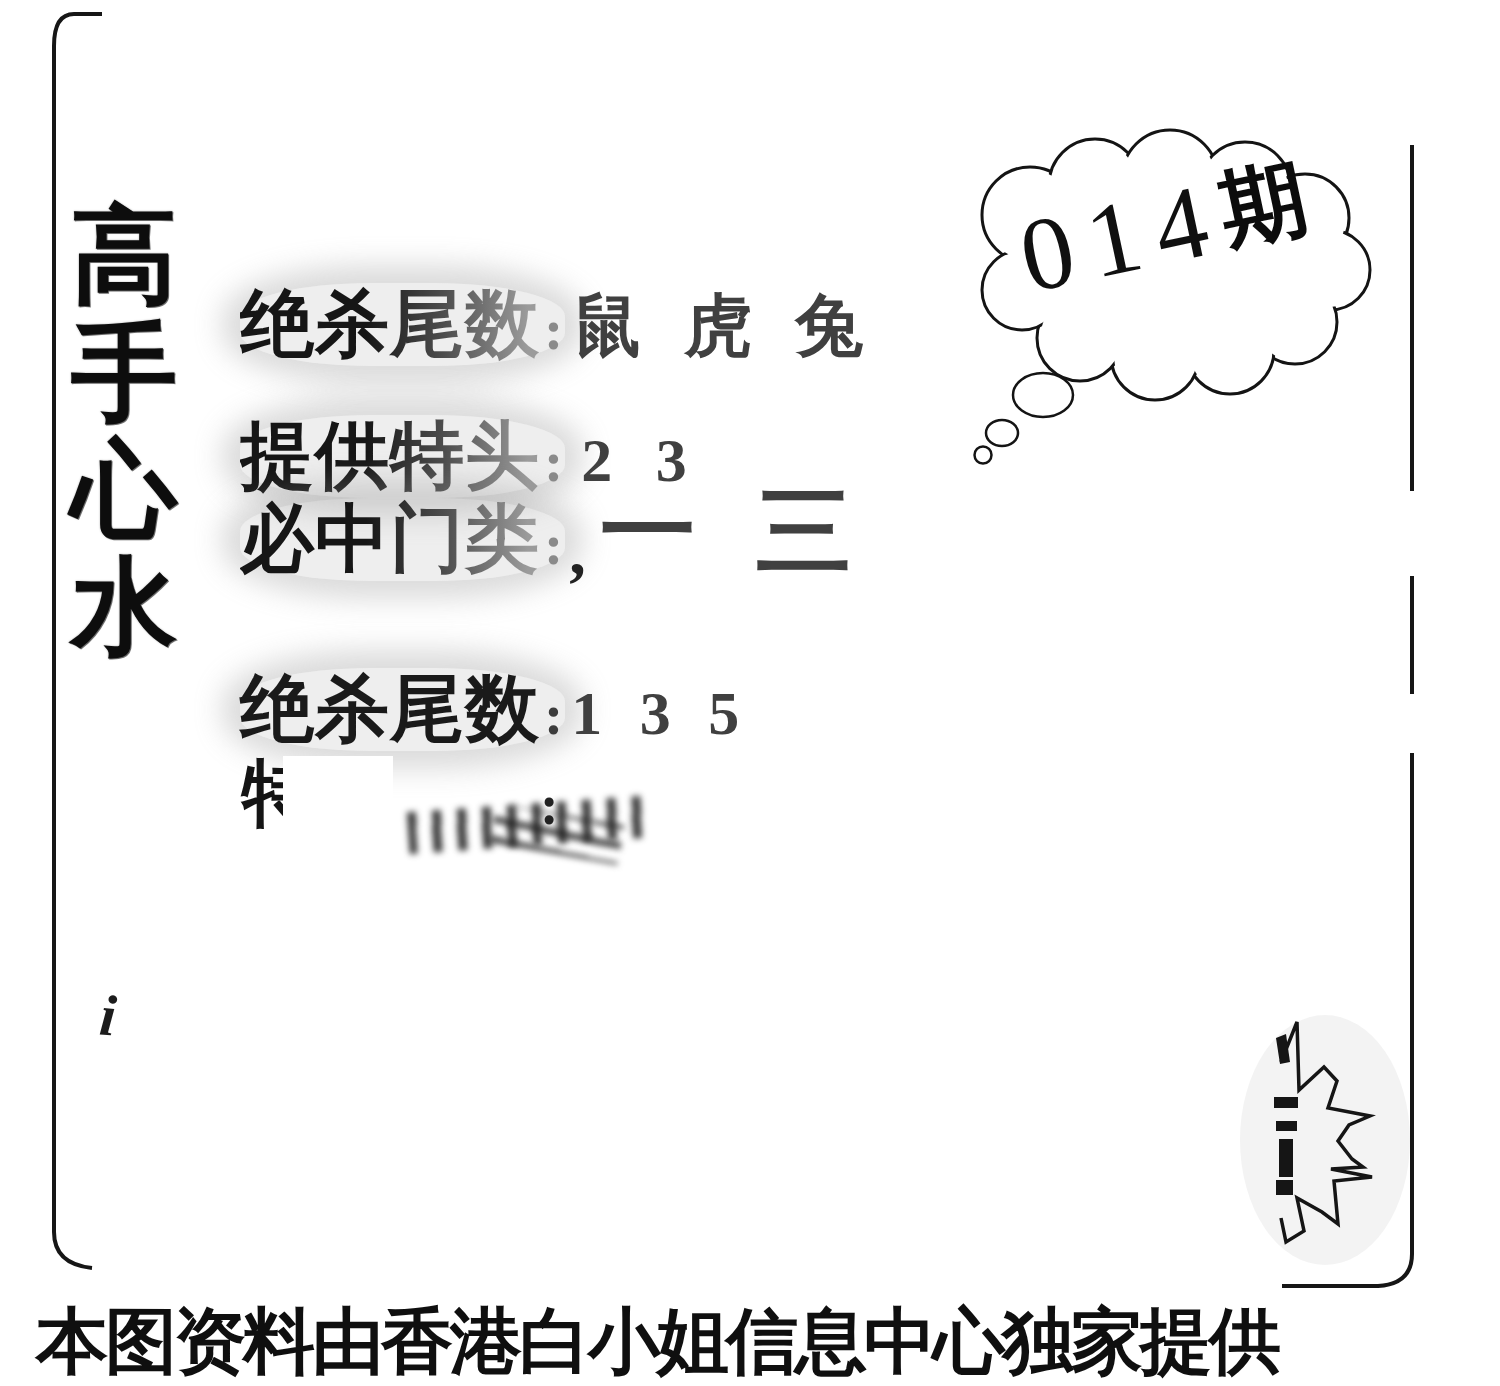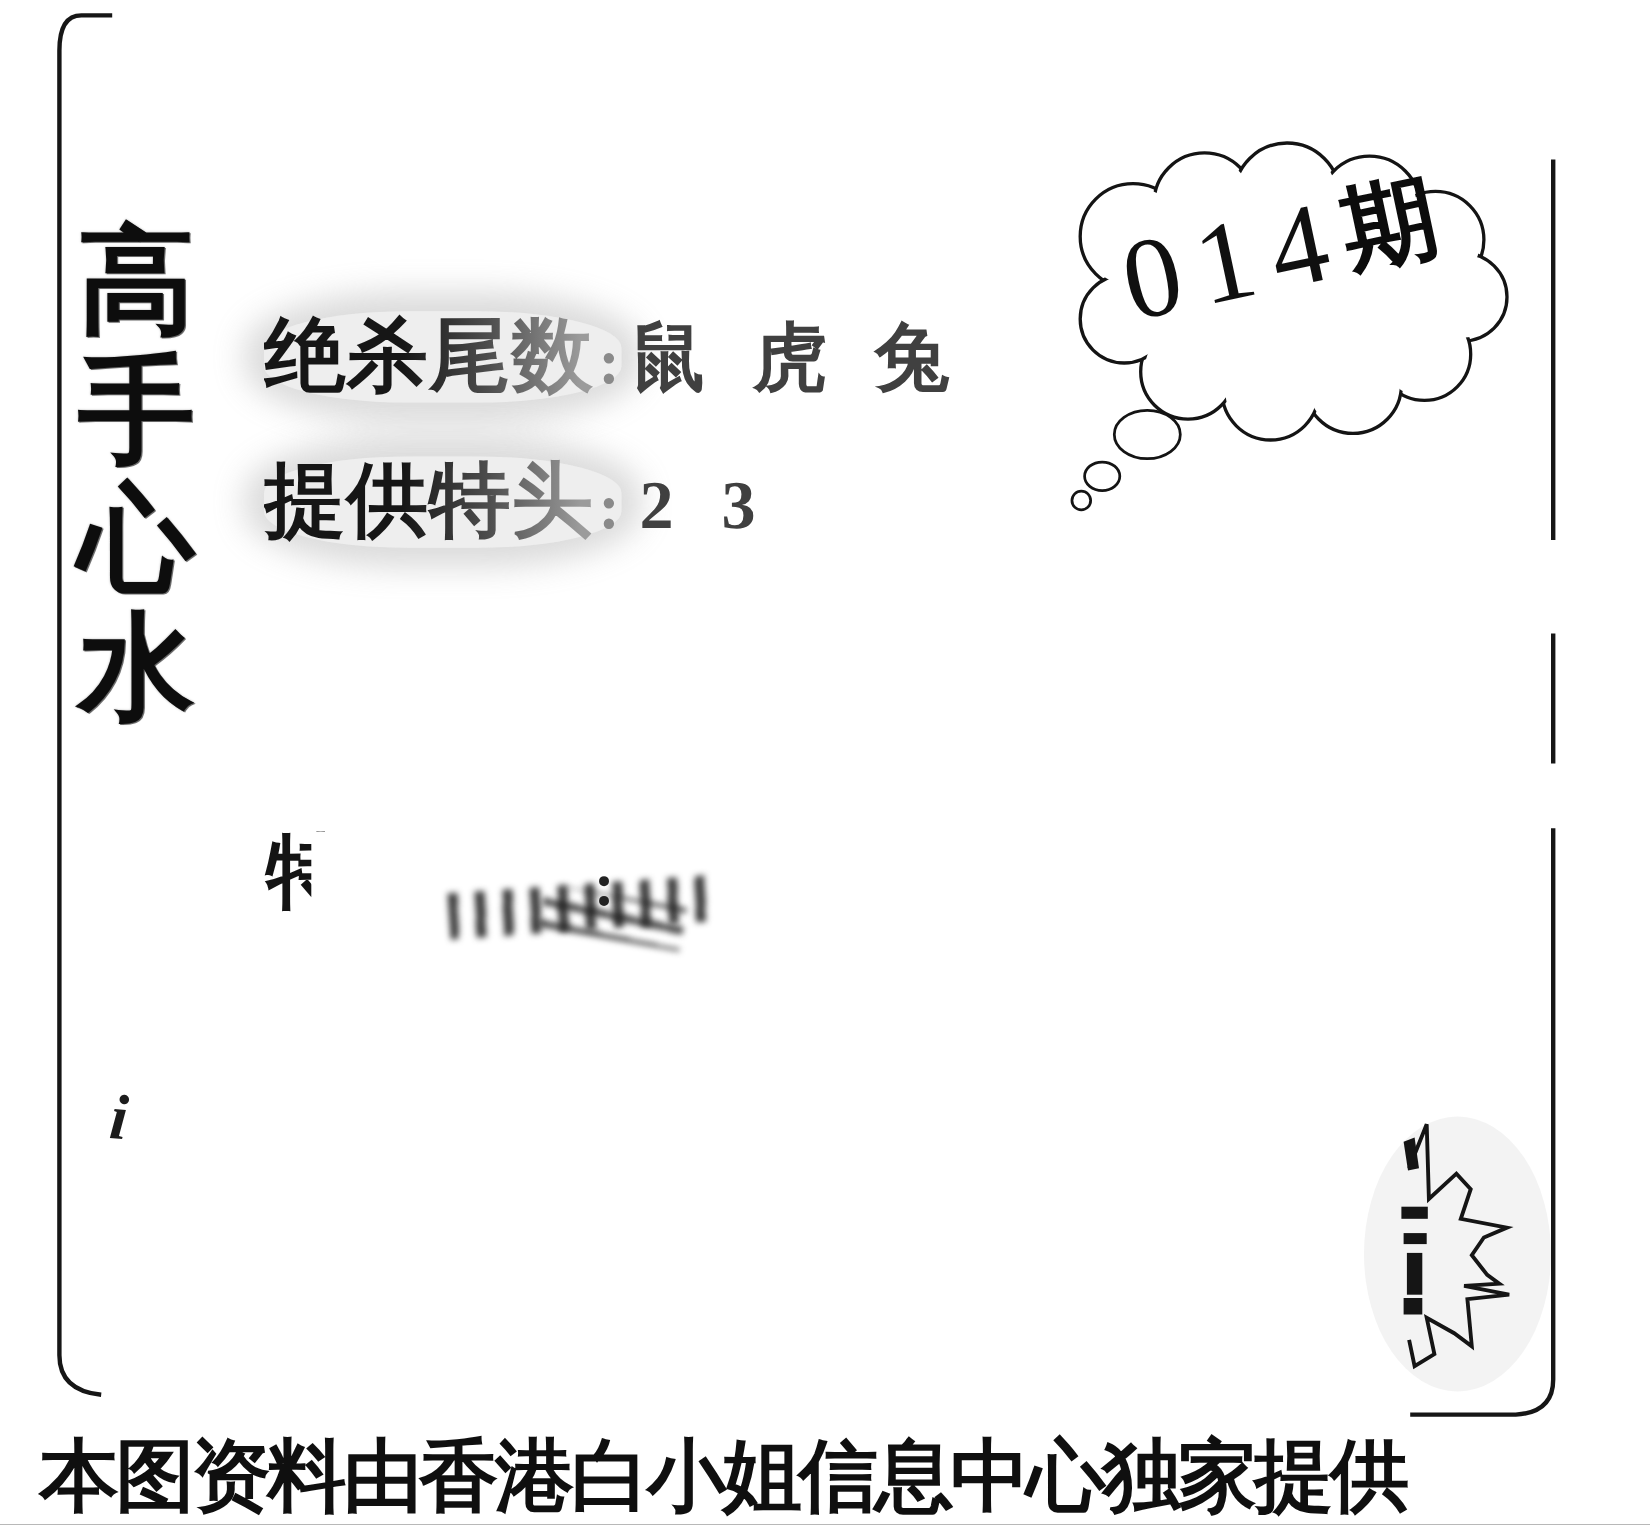--- a/index.html
+++ b/index.html
@@ -186,22 +186,28 @@
   </div>
 
   <div class="tip-row r1 fade">
     <span class="halo"><span class="lbl">绝杀尾数</span><span class="sep">:</span></span><span class="val">鼠 虎 兔</span>
   </div>
 
   <div class="tip-row r2 fade">
     <span class="halo"><span class="lbl">提供特头</span><span class="sep">:</span></span><span class="val">2 3</span>
   </div>
 
-
-
+  <div class="tip-row r3 fade">
+    <span class="halo"><span class="lbl">必中门类</span><span class="sep">:</span></span><span class="bigdot">,</span><span class="val">一 三</span>
+  </div>
+
+
+  <div class="tip-row r5">
+    <span class="halo"><span class="lbl">绝杀尾数</span><span class="sep">:</span></span><span class="val">1 3 5</span>
+  </div>
 
   <div class="tip-row r6">
     <span class="lbl-prefix">特</span>
     <div class="garble1"></div>
     <div class="garble2"></div>
     <div class="whitebox"></div>
     <span class="sep6">:</span>
   </div>
 
   <div class="left-mark">i</div>

